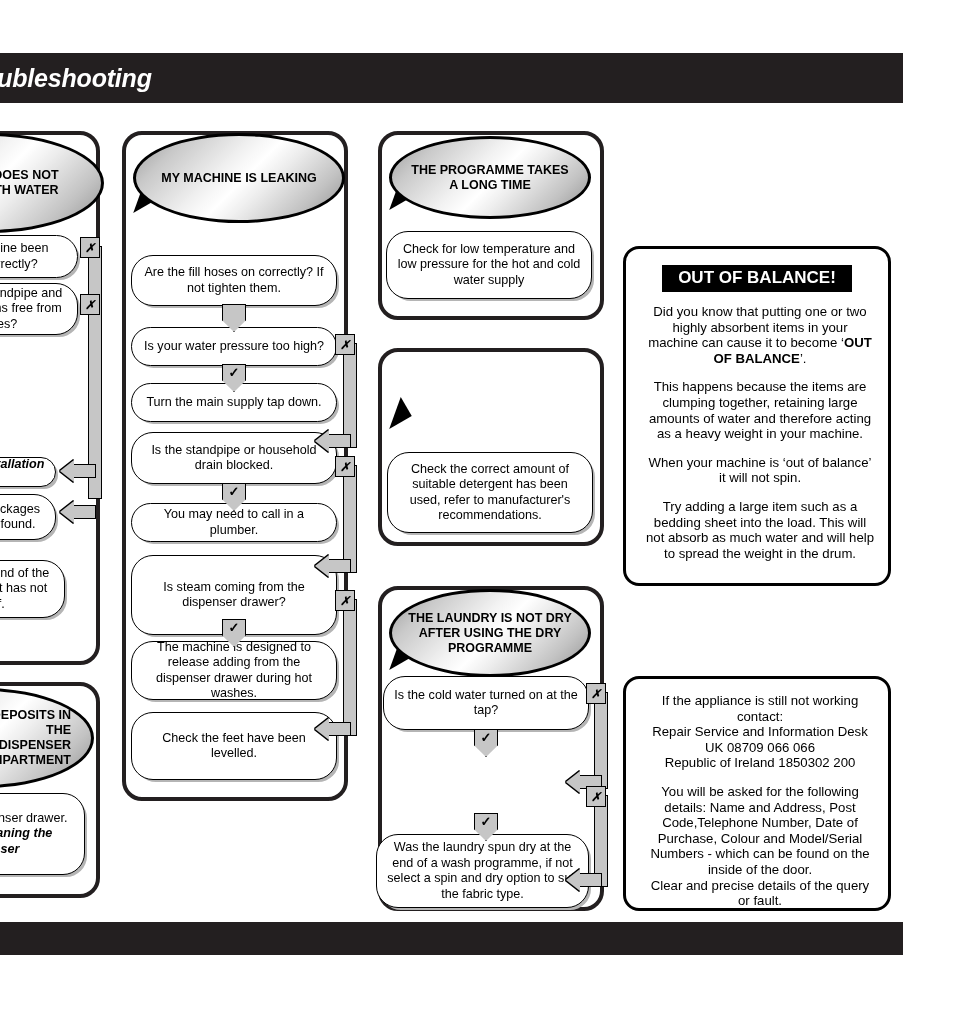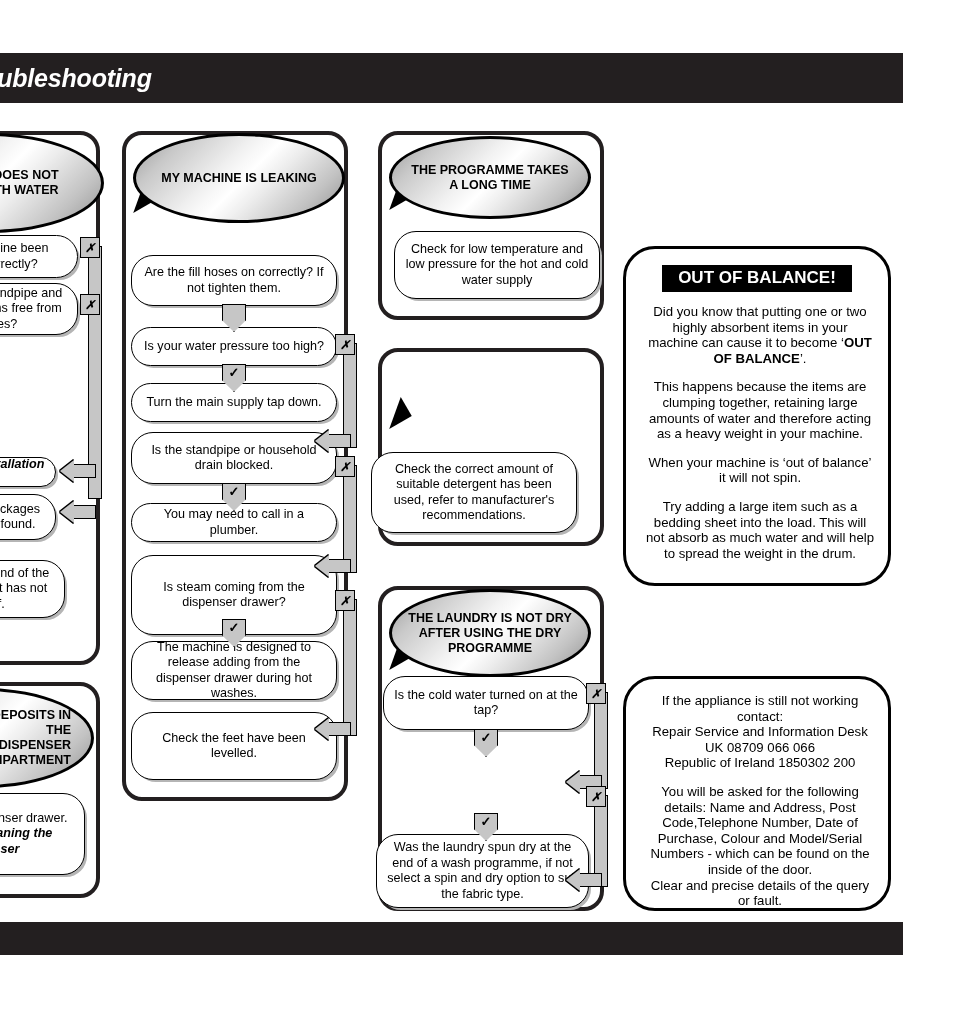--- a/index.html
+++ b/index.html
@@ -124,21 +124,21 @@
     border-bottom:11px solid transparent;
     border-right:14px solid #c6c6c6;
     z-index:6;
     filter:drop-shadow(-1px 0 0 #000) drop-shadow(0 -1px 0 #000) drop-shadow(0 1px 0 #000);
   }
 
   
   .panel{
     position:absolute;
     border:3.2px solid #000;
-    border-radius:32px;
+    border-radius:16px;
     background:#fff;
     box-sizing:border-box;
     text-align:center;
     font-size:13.2px;
     line-height:15.6px;
     padding:10px 14px;
     z-index:4;
   }
   .panel-title{
     display:inline-block;
@@ -292,30 +292,30 @@
   <div class="pipe-arrow" style="left:315px;top:718px;"></div>
 
   <div class="group" style="left:378px;top:131px;width:226px;height:189px;">
   </div>
 
   <div class="tail tail-outer" style="left:382px;top:183px;transform:rotate(150deg);"></div>
   <div class="bubble" style="left:389px;top:136px;width:202px;height:83px;">
     <div class="btext">THE PROGRAMME TAKES A LONG TIME</div>
   </div>
 
-  <div class="step shadow" style="left:394px;top:231px;width:206px;height:68px;">
+  <div class="step shadow" style="left:386px;top:231px;width:206px;height:68px;">
     <div class="stext">Check for low temperature and low pressure for the hot and cold water supply</div>
   </div>
 
   <div class="group" style="left:378px;top:348px;width:226px;height:198px;">
   </div>
 
   <div class="tail tail-outer" style="left:382px;top:402px;transform:rotate(150deg);"></div>
 
-  <div class="step shadow" style="left:371px;top:452px;width:206px;height:81px;">
+  <div class="step shadow" style="left:387px;top:452px;width:206px;height:81px;">
     <div class="stext">Check the correct amount of suitable detergent has been used, refer to manufacturer's recommendations.</div>
   </div>
 
   <div class="group" style="left:378px;top:586px;width:226px;height:325px;">
   </div>
 
   <div class="tail tail-outer" style="left:382px;top:643px;transform:rotate(150deg);"></div>
   <div class="bubble" style="left:389px;top:589px;width:202px;height:88px;">
     <div class="btext">THE LAUNDRY IS NOT DRY AFTER USING THE DRY PROGRAMME</div>
   </div>

